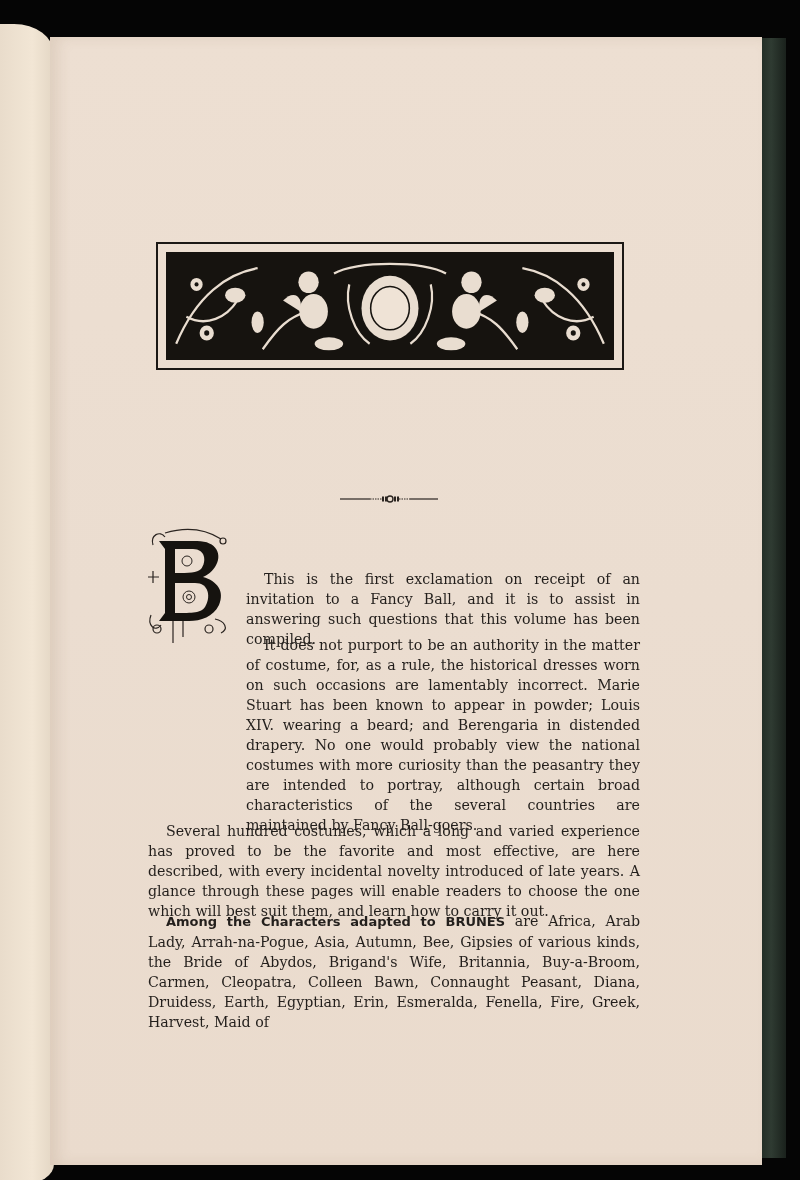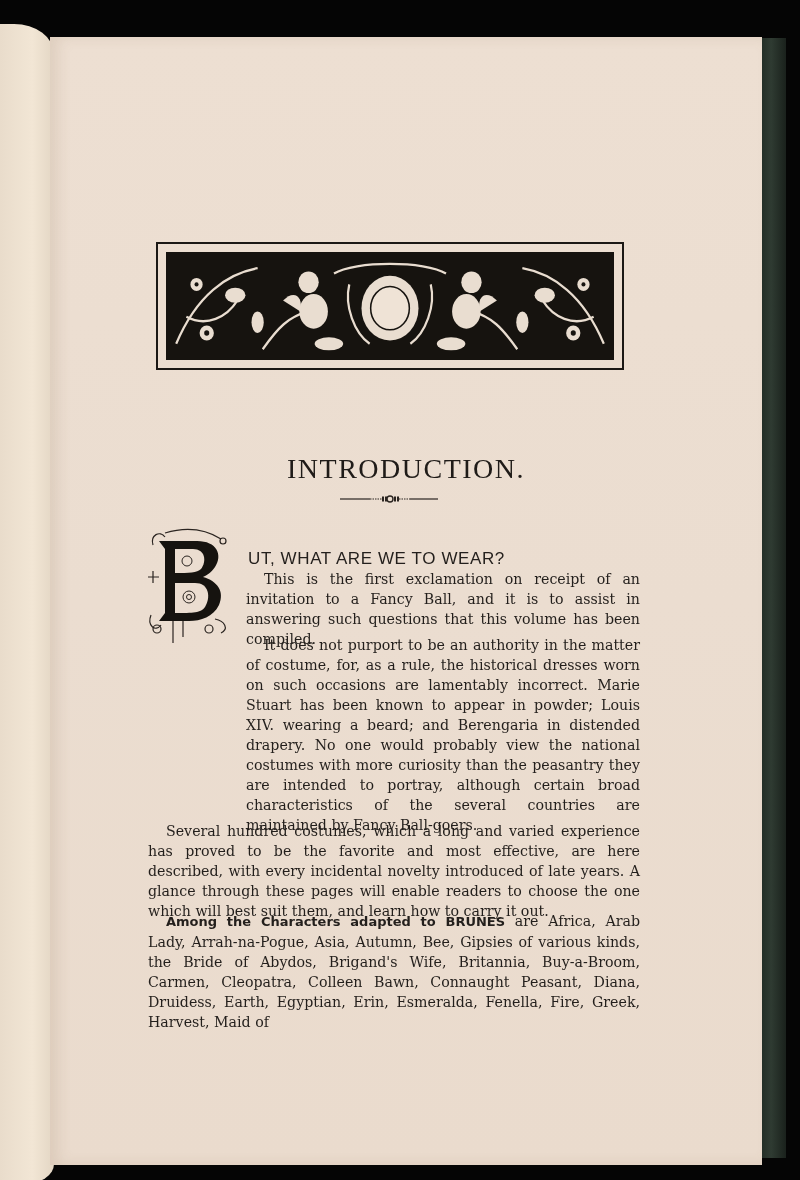--- a/index.html
+++ b/index.html
@@ -98,21 +98,20 @@
           <ellipse cx="90" cy="65" rx="6" ry="10"></ellipse>
           <ellipse cx="350" cy="65" rx="6" ry="10"></ellipse>
           <ellipse cx="160" cy="85" rx="14" ry="6"></ellipse>
           <ellipse cx="280" cy="85" rx="14" ry="6"></ellipse>
         </g>
         <ellipse cx="220" cy="52" rx="19" ry="20" fill="#efe3d6" stroke="#16130f" stroke-width="1.5"></ellipse>
       </svg>
     </div>
   </div>
 
-  <h1 class="title">INTRODUCTION.</h1>
 
   <svg class="ornament-rule" viewBox="0 0 98 10">
     <line x1="0" y1="5" x2="30" y2="5" stroke="#2a2420" stroke-width="1.2"></line>
     <line x1="30" y1="5" x2="42" y2="5" stroke="#2a2420" stroke-width="1" stroke-dasharray="1.5 1"></line>
     <rect x="42" y="2.5" width="2" height="5" fill="#2a2420"></rect>
     <rect x="45" y="2.5" width="2" height="5" fill="#2a2420"></rect>
     <circle cx="50" cy="5" r="3" fill="none" stroke="#2a2420" stroke-width="1.4"></circle>
     <rect x="54" y="2.5" width="2" height="5" fill="#2a2420"></rect>
     <rect x="57" y="2.5" width="2" height="5" fill="#2a2420"></rect>
     <line x1="59" y1="5" x2="70" y2="5" stroke="#2a2420" stroke-width="1" stroke-dasharray="1.5 1"></line>
@@ -136,21 +135,20 @@
     <path d="M30 24 L48 24 C60 24, 62 36, 56 44 C52 48, 44 48, 30 48 Z" fill="#ebddd0"></path>
     <path d="M30 58 L50 58 C64 58, 66 72, 60 82 C56 88, 48 88, 30 88 Z" fill="#ebddd0"></path>
     <g fill="none" stroke="#2a2420" stroke-width="1">
       <circle cx="42" cy="36" r="5"></circle>
       <circle cx="44" cy="72" r="6"></circle>
       <circle cx="44" cy="72" r="2.5"></circle>
     </g>
     <text x="0" y="0" font-size="1" fill="transparent">B</text>
   </svg>
 
-  <div class="lead">UT, WHAT ARE WE TO WEAR?</div>
 
   <div class="text" style="top:532px; left:196px; width:394px;">
     <p class="indent">This is the first exclamation on receipt of an invitation to a Fancy Ball, and it is to assist in answering such questions that this volume has been compiled.</p>
   </div>
 
   <div class="text" style="top:598px;">
     <p style="padding-left:98px; text-indent:18px;">It does not purport to be an authority in the matter of costume, for, as a rule, the historical dresses worn on such occasions are lamentably incorrect. Marie Stuart has been known to appear in powder; Louis XIV. wearing a beard; and Berengaria in distended drapery. No one would probably view the national costumes with more curiosity than the peasantry they are intended to portray, although certain broad characteristics of the several countries are maintained by Fancy Ball-goers.</p>
   </div>
 
   <div class="text" style="top:784px;">

